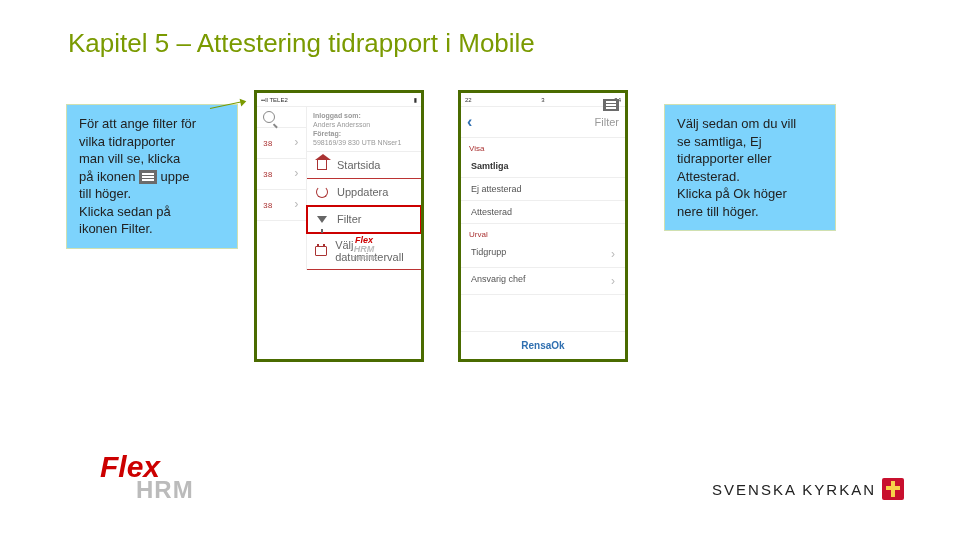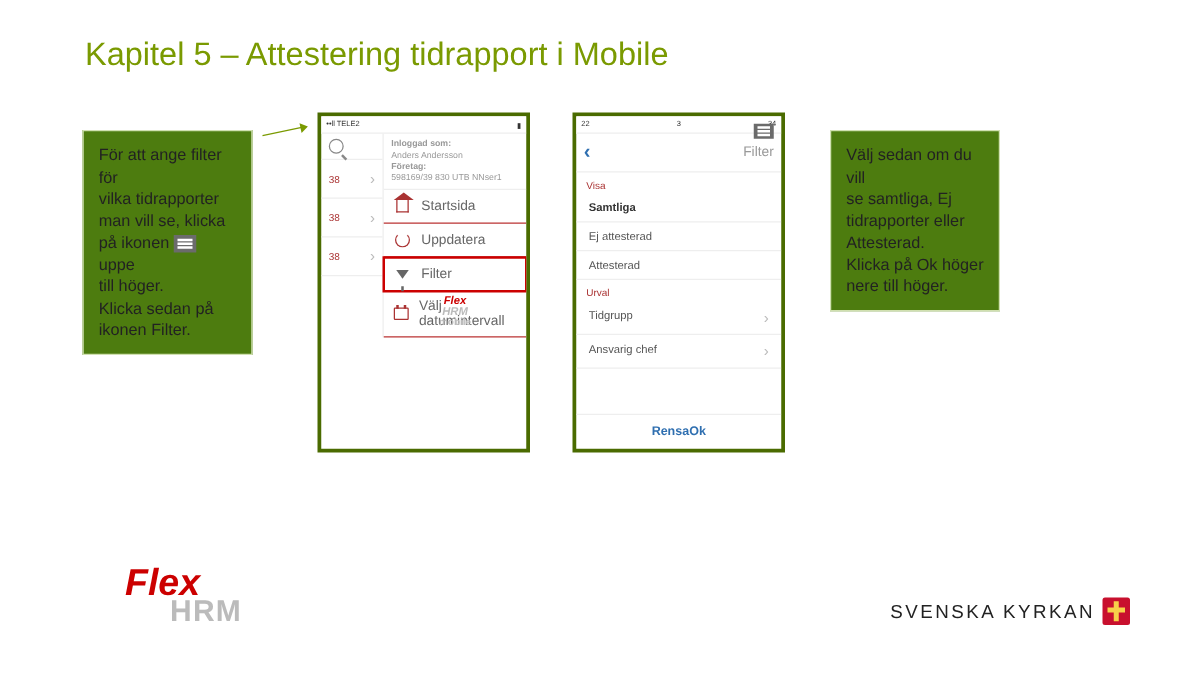--- a/index.html
+++ b/index.html
@@ -1,18 +1,18 @@
 <!DOCTYPE html>
 <html><head>
 <meta charset="utf-8">
 <style>
   * { box-sizing: border-box; margin: 0; padding: 0; }
   body { width: 960px; height: 540px; font-family: Arial, sans-serif; background: #fff; position: relative; }
   .title { position: absolute; top: 28px; left: 68px; font-size: 26px; font-weight: 400; color: #7a9a01; }
-  .callout { position: absolute; background: #4d7c0f; border: 1px solid #d0e0b0; padding: 10px 12px; font-size: 13px; line-height: 1.35; color: #222; width: 136px; }
+  .callout { position: absolute; background: #7dd3fc; border: 1px solid #d0e0b0; padding: 10px 12px; font-size: 13px; line-height: 1.35; color: #222; width: 172px; }
   .callout-left { top: 104px; left: 66px; }
   .callout-right { top: 104px; left: 664px; }
   .inline-icon { display:inline-flex; align-items:center; justify-content:center; width:18px; height:14px; background:#6b6b6b; vertical-align:middle; }
   .inline-icon span { display:block; width:12px; height:2px; background:#fff; box-shadow:0 -3px 0 #fff, 0 3px 0 #fff; }
   .arrow-line { position:absolute; top:108px; left:210px; width:35px; height:1px; background:#7a9a01; transform:rotate(-12deg); transform-origin:left center; }
   .arrow-line::after { content:""; position:absolute; right:-2px; top:-3px; border-left:6px solid #7a9a01; border-top:4px solid transparent; border-bottom:4px solid transparent; }
   .phone { position:absolute; top:90px; width:170px; height:272px; border:3px solid #4a6b00; background:#fff; overflow:hidden; }
   .phone-left { left:254px; }
   .phone-right { left:458px; }
   .statusbar { height:14px; background:#fff; border-bottom:1px solid #eee; display:flex; justify-content:space-between; padding:0 4px; align-items:center; font-size:6px; color:#333; }
@@ -81,21 +81,21 @@
   <span>Klicka på Ok höger</span><br>
   <span>nere till höger.</span>
 </div>
 
 <div class="phone phone-left">
   <div class="statusbar">
     <span>••ll TELE2</span>
     <span>▮</span>
   </div>
   <div style="display:flex;">
-    <div style="width:50px; border-right:1px solid #eee;">
+    <div style="width:50px; border-right:1px solid #eee;font-family:Liberation Mono, monospace;">
       <div class="search-row">
           <div class="mag"></div>
         </div>
       <div class="chev-row">
           <span>38</span>
           <span class="chev">›</span>
         </div>
       <div class="chev-row">
           <span>38</span>
           <span class="chev">›</span>

